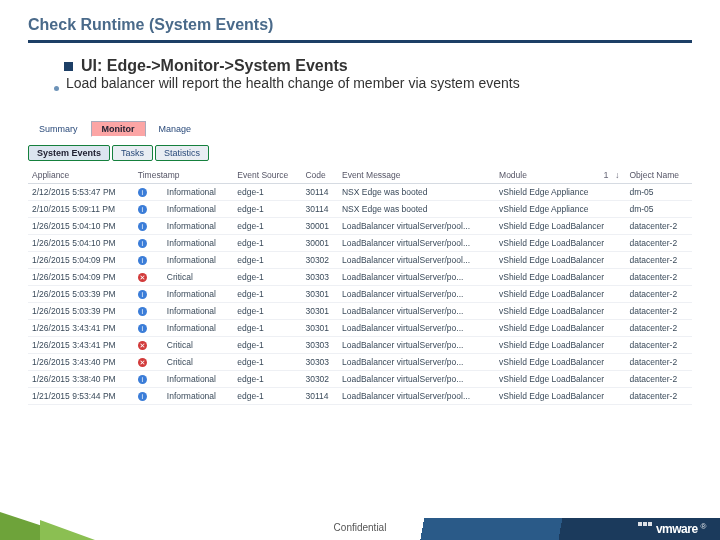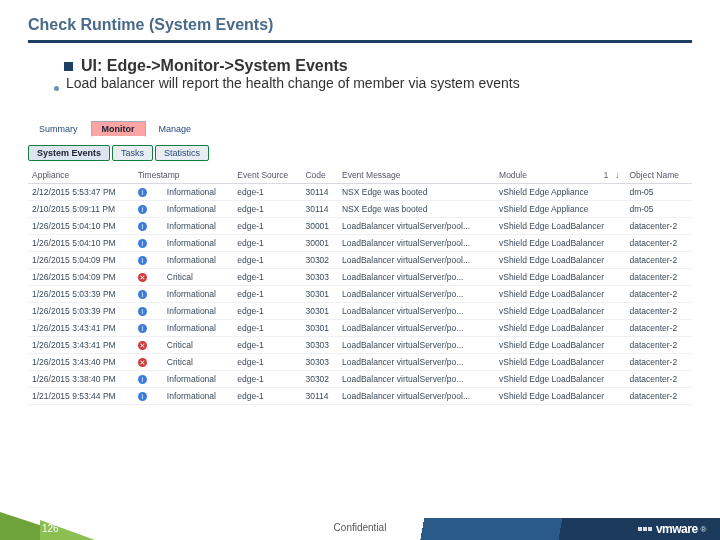--- a/index.html
+++ b/index.html
@@ -152,38 +152,38 @@
   }
   .f-green { position:absolute; left:0; bottom:0; width:0; height:0;
     border-left: 85px solid #6ea33a;
     border-top: 28px solid transparent;
   }
   .f-green2 { position:absolute; left:40px; bottom:0; width:0; height:0;
     border-left: 55px solid #8bbf52;
     border-top: 20px solid transparent;
   }
   .f-page {
-    position:absolute; left:28px; bottom:6px;
-    color:#fff; font-size:10px; z-index:2;margin-left:14px;
+    position:absolute; left:28px; bottom:18px;
+    color:#fff; font-size:13px; z-index:2;
   }
   .f-conf {
     position:absolute; left:50%; transform:translateX(-50%);
     bottom:7px; font-size:10px; color:#555;
   }
   .f-blue {
     position:absolute; right:0; bottom:0;
     width:310px; height:22px;
     background: linear-gradient(100deg, transparent 0 14px, #2a5a88 14px 150px, #1b3a5c 150px);
   }
   .f-logo {
     position:absolute; right:14px; bottom:4px;
     color:#fff; font-size:12px; font-weight:bold;
     letter-spacing:-0.5px;
     z-index:2;
-    display:flex; align-items:center; gap:2px;
+    display:flex; gap:2px;
   }
   .f-logo .boxes { display:inline-flex; gap:1px; margin-right:2px;}
   .f-logo .bx { width:4px; height:4px; background:#fff; opacity:.85;}
   .f-logo small { font-weight:normal; font-size:8px; margin-left:1px; opacity:.85;}
 </style>
 </head>
 <body>
 
 <div class="slide">
   <div class="title">Check Runtime (System Events)</div>

